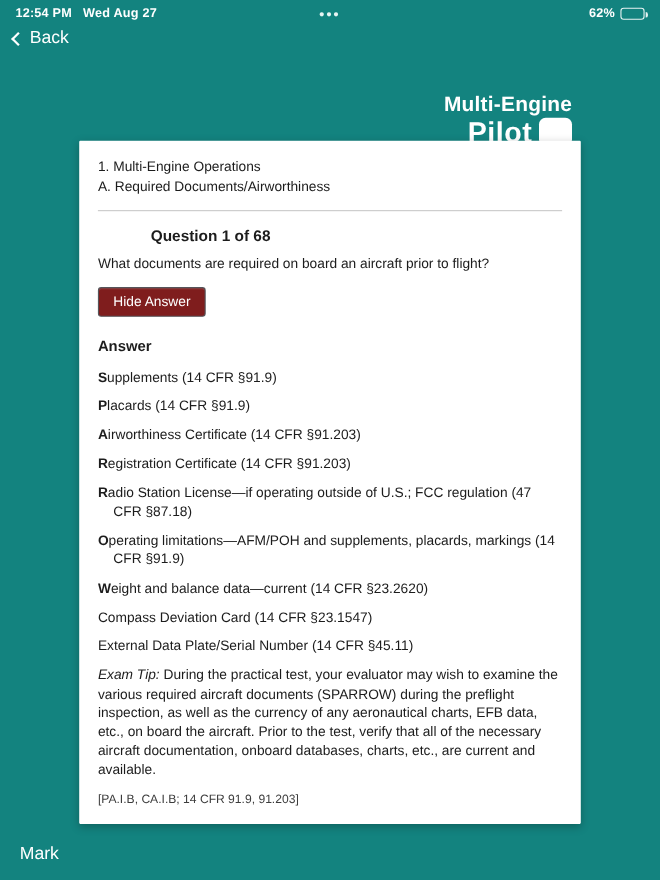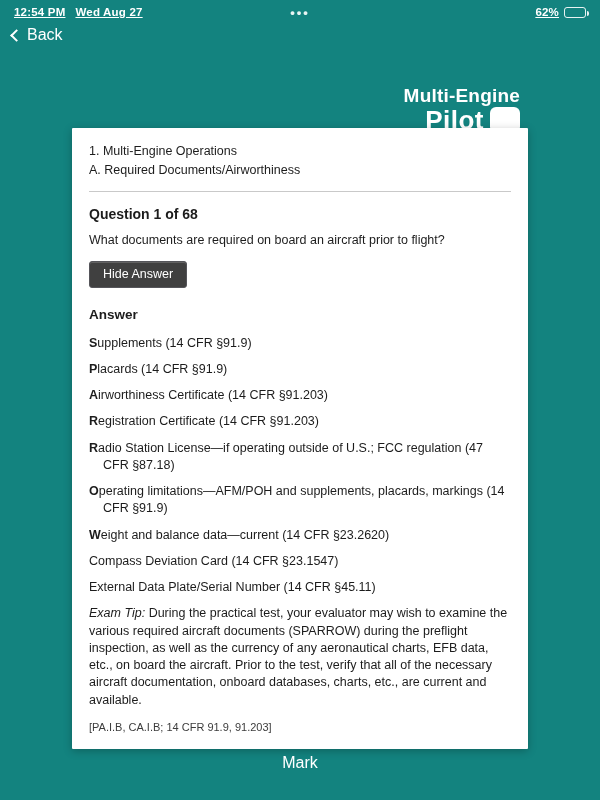--- a/index.html
+++ b/index.html
@@ -9,21 +9,21 @@
     font-family: "Liberation Sans", sans-serif;
     position: relative;
     overflow: hidden;
     color: #fff;
   }
 
   
   .status-bar {
     position: absolute; top: 0; left: 0; right: 0; height: 24px;
     display: flex; align-items: center; justify-content: space-between;
-    padding: 0 14px; font-size: 11.5px; font-weight: 700; letter-spacing: .2px; text-decoration: underline;
+    padding: 0 14px; font-size: 11.5px; font-weight: 700; letter-spacing: .2px;
   }
   .status-left { display: flex; gap: 10px; }
   .status-center {
     position: absolute; left: 50%; transform: translateX(-50%);
     font-size: 13px; letter-spacing: 2px; color: #e8f4f3;
   }
   .status-right { display: flex; align-items: flex-end; gap: 5px; }
   .battery { position: relative; width: 22px; height: 11px;
     border: 1px solid rgba(255,255,255,.9); border-radius: 3px; padding: 1px; }
   .battery-fill { height: 100%; width: 62%; background: #fff; border-radius: 1px; }
@@ -61,43 +61,43 @@
   
   .card {
     position: absolute; top: 128px; left: 72px; width: 456px;
     background: #fff; border-radius: 1px;
     box-shadow: 0 2px 8px rgba(0,0,0,.25);
     color: #1c1c1c; padding: 15px 17px 14px 17px;
     font-size: 12.5px; line-height: 1.38;
   }
   .crumb { margin-bottom: 2px; }
   .divider { border: none; border-top: 1px solid #c9c9c9; margin: 11px 0 13px; }
-  .q-header { font-size: 14px; font-weight: 700; margin-bottom: 8px; }
+  .q-header { font-size: 14px; font-weight: 700; margin-bottom: 8px; margin-left: 48px; }
   .q-text { margin-bottom: 12px; }
 
   .hide-answer-btn {
-    display: inline-block; background: #404040; color: #fff;
+    display: inline-block; background: #7f1d1d; color: #fff;
     border: 1px solid #55555a; border-radius: 3px;
     font-size: 12.5px; padding: 5px 13px 6px; cursor: pointer;
     box-shadow: inset 0 1px 0 rgba(255,255,255,.18);
     margin-bottom: 18px;
   }
 
   .answer-header { font-size: 13.5px; font-weight: 700; margin-bottom: 10px; }
   .answer-item { margin-bottom: 9px; padding-left: 14px; text-indent: -14px; }
   .answer-item .lead { font-weight: 700; }
   .exam-tip { margin-top: 3px; margin-bottom: 11px; }
   .exam-tip .tip-label { font-style: italic; }
   .reference { font-size: 11px; color: #3c3c3c; }
 
   
   .bottom-bar {
     position: absolute; left: 0; right: 0; bottom: 0; height: 46px;
     display: flex; align-items: center; justify-content: space-between;
-    padding: 0 18px; font-size: 16px; flex-direction: column;
+    padding: 0 18px; font-size: 16px;
   }
   .bottom-right { display: flex; gap: 30px; }
   .toolbar-btn { color: #fff; cursor: pointer; }
 </style>
 </head>
 <body>
 
 <div class="status-bar">
   <div class="status-left">
     <span>12:54 PM</span>

